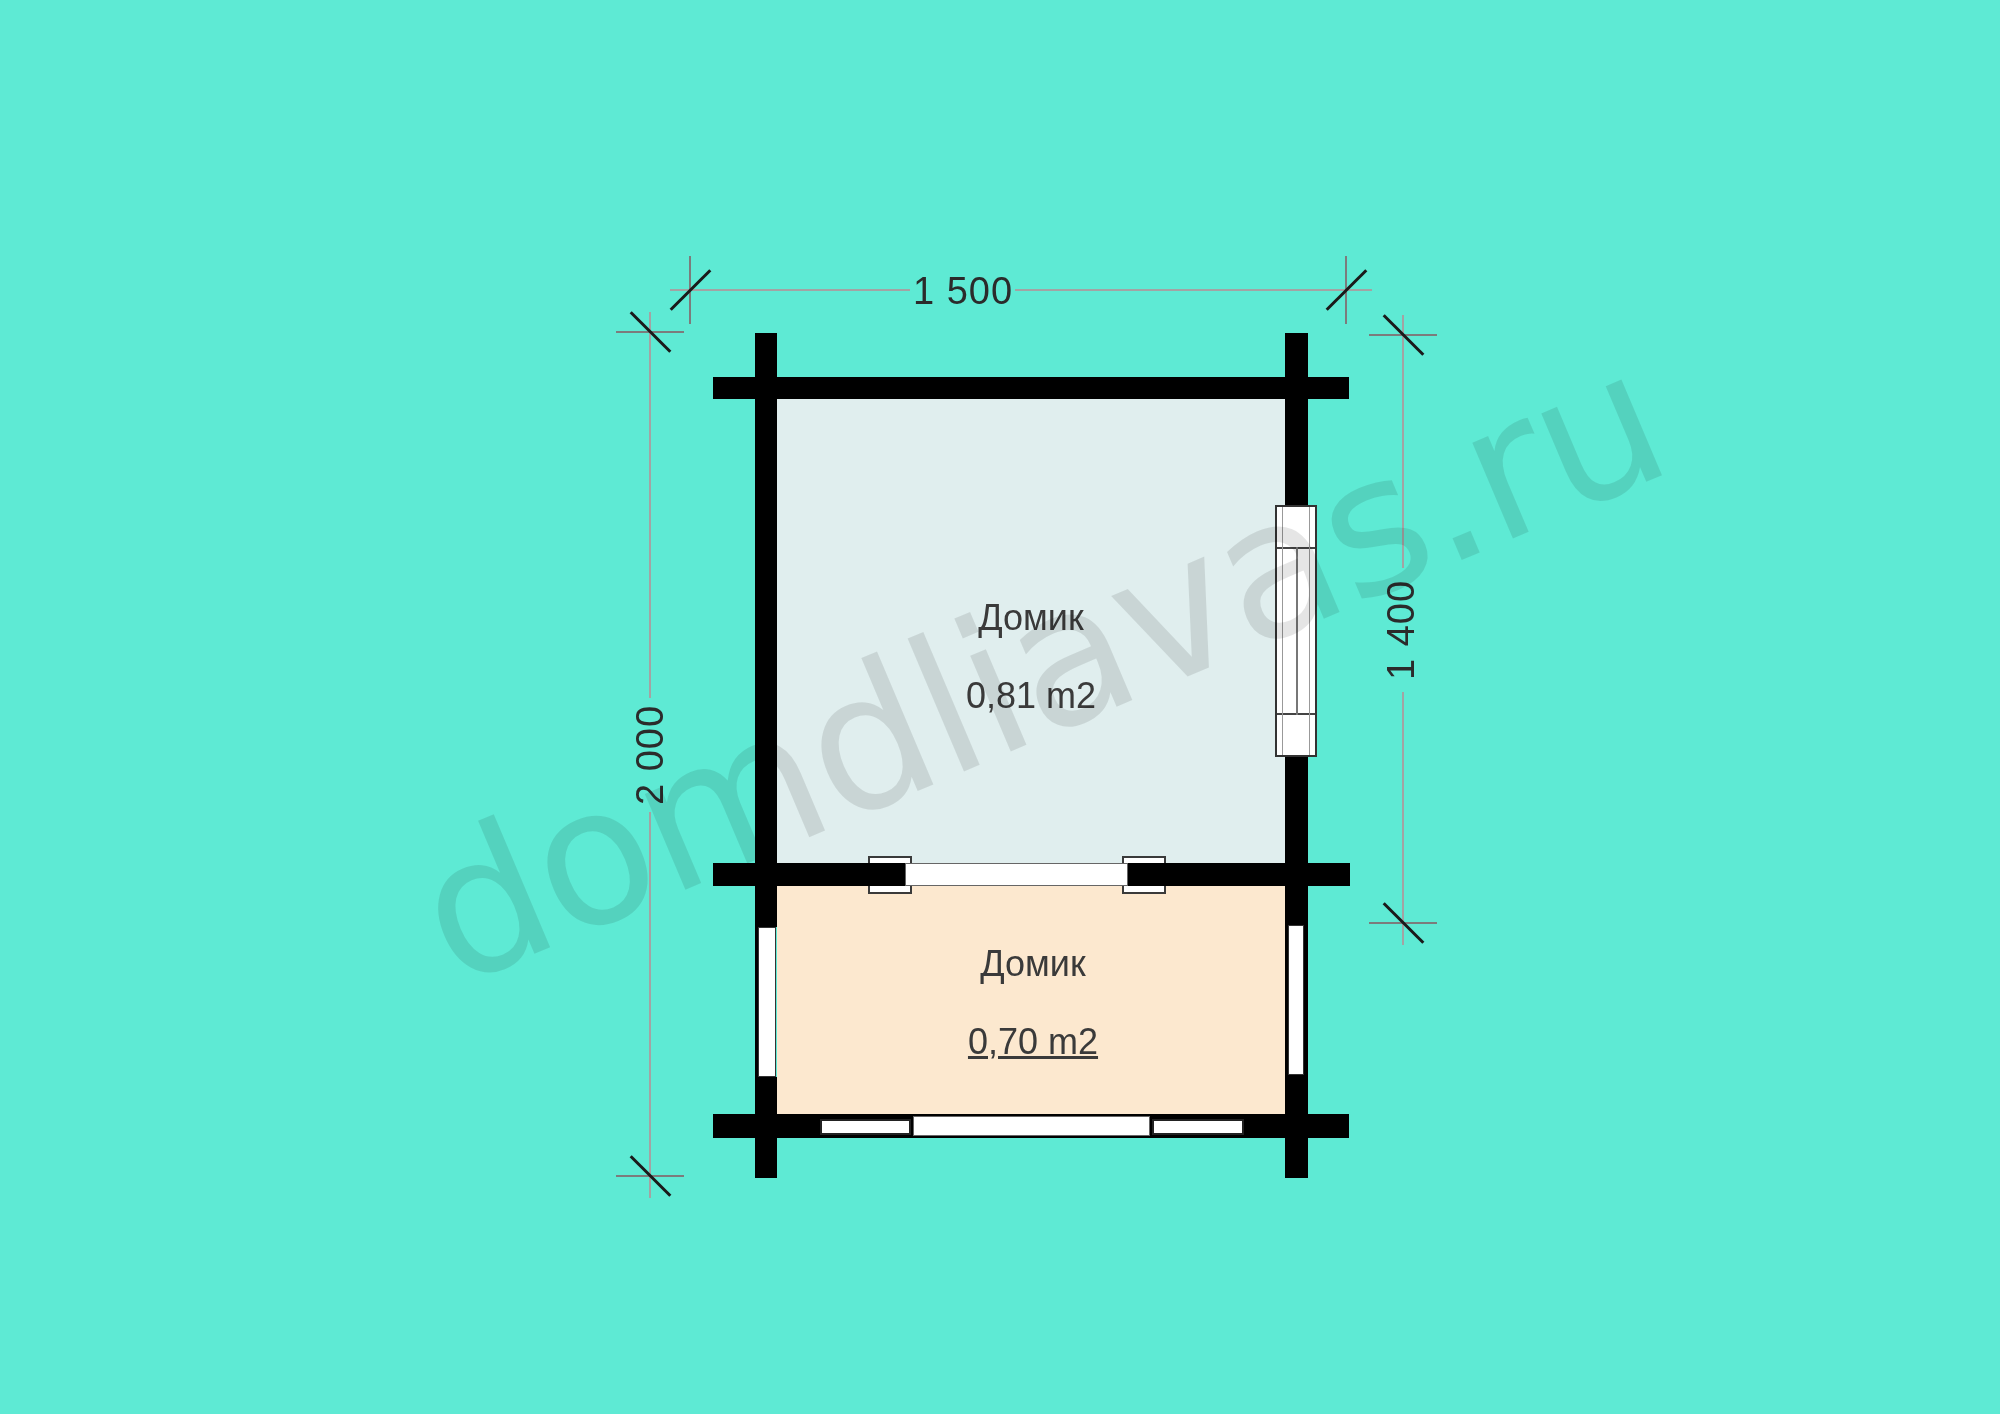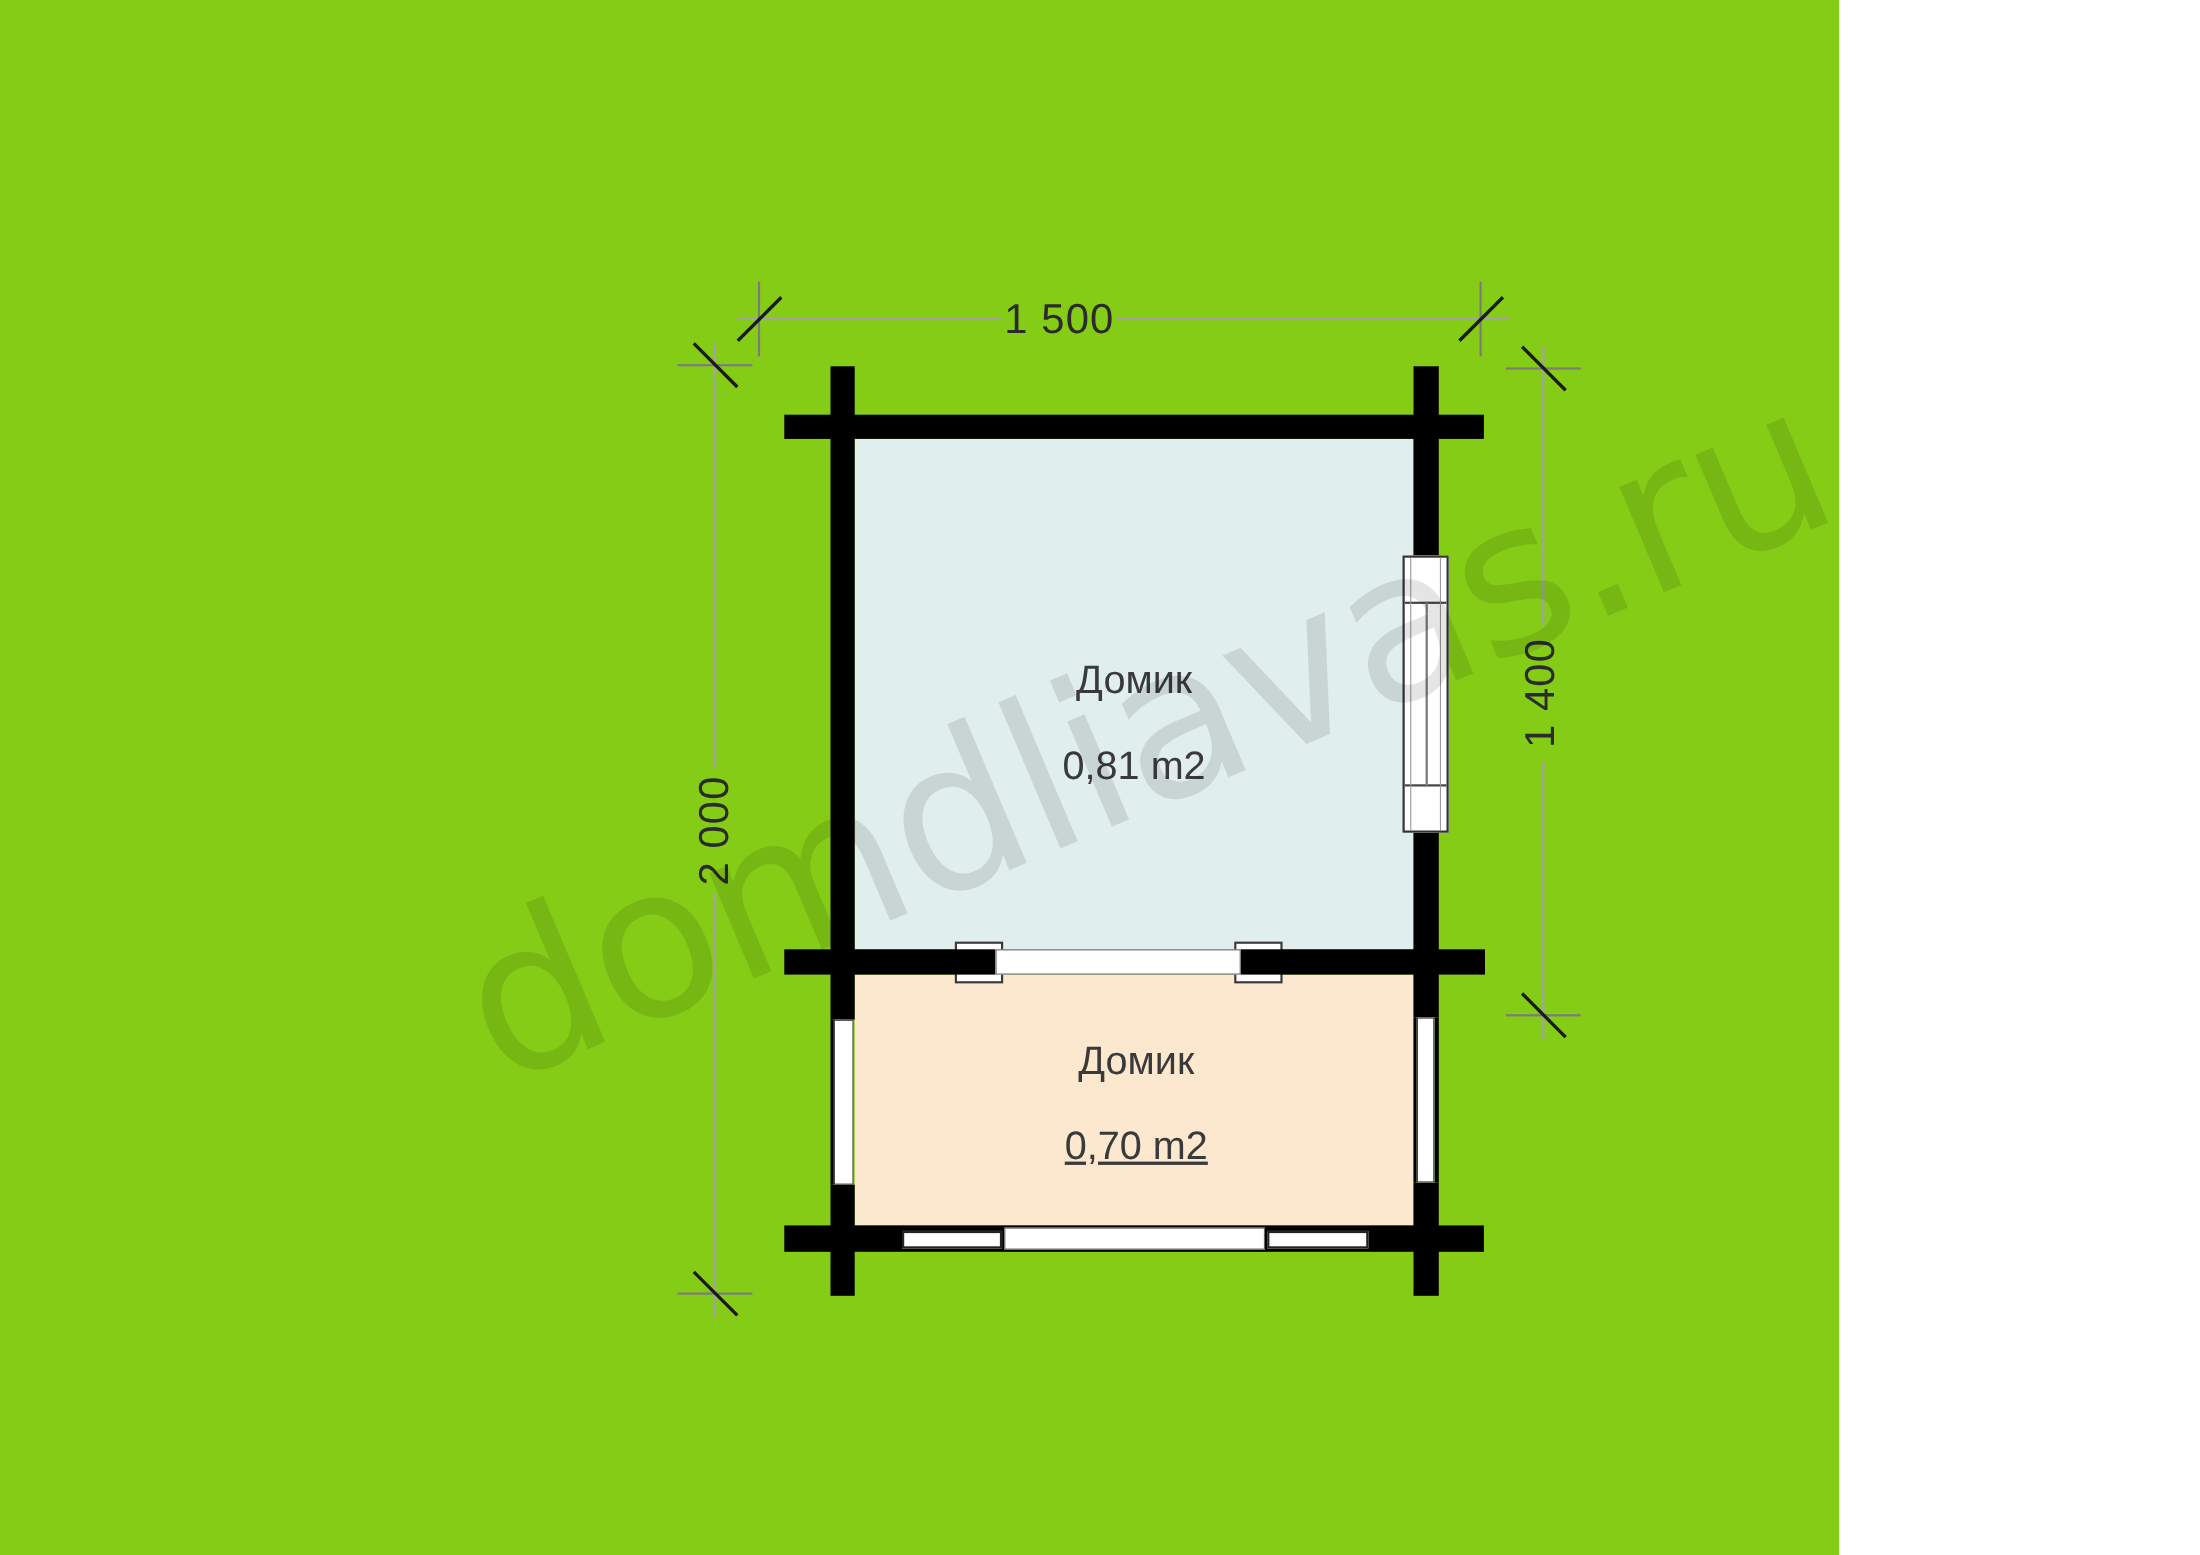--- a/index.html
+++ b/index.html
@@ -1,20 +1,20 @@
 <!DOCTYPE html>
 <html style="--room_upper: #e0eeee; --room_lower: #fce8cf; --wall: #000000; --dim_line: #a3a3a3; --dim_text: #2b2b2b; --label_text: #3a3a3a;"><head>
 <meta charset="utf-8">
 <style>
   html,body{margin:0;padding:0;background:#ffffff;}
   *{box-sizing:border-box;}
   .canvas{
     position:relative;
-    width:1672px;height:1414px;
-    background:#84cc16;
+    width:2000px;height:1414px;
+    background:#5eead4;
     overflow:hidden;
     font-family:"Liberation Sans","DejaVu Sans",sans-serif;
     text-align:right;
   }
   .abs{position:absolute;}
 
   
   .room-upper{left:777px;top:399px;width:508px;height:464px;background:var(--room_upper,#e0eeee);}
   .room-lower{left:777px;top:886px;width:508px;height:228px;background:var(--room_lower,#fce8cf);}
 

